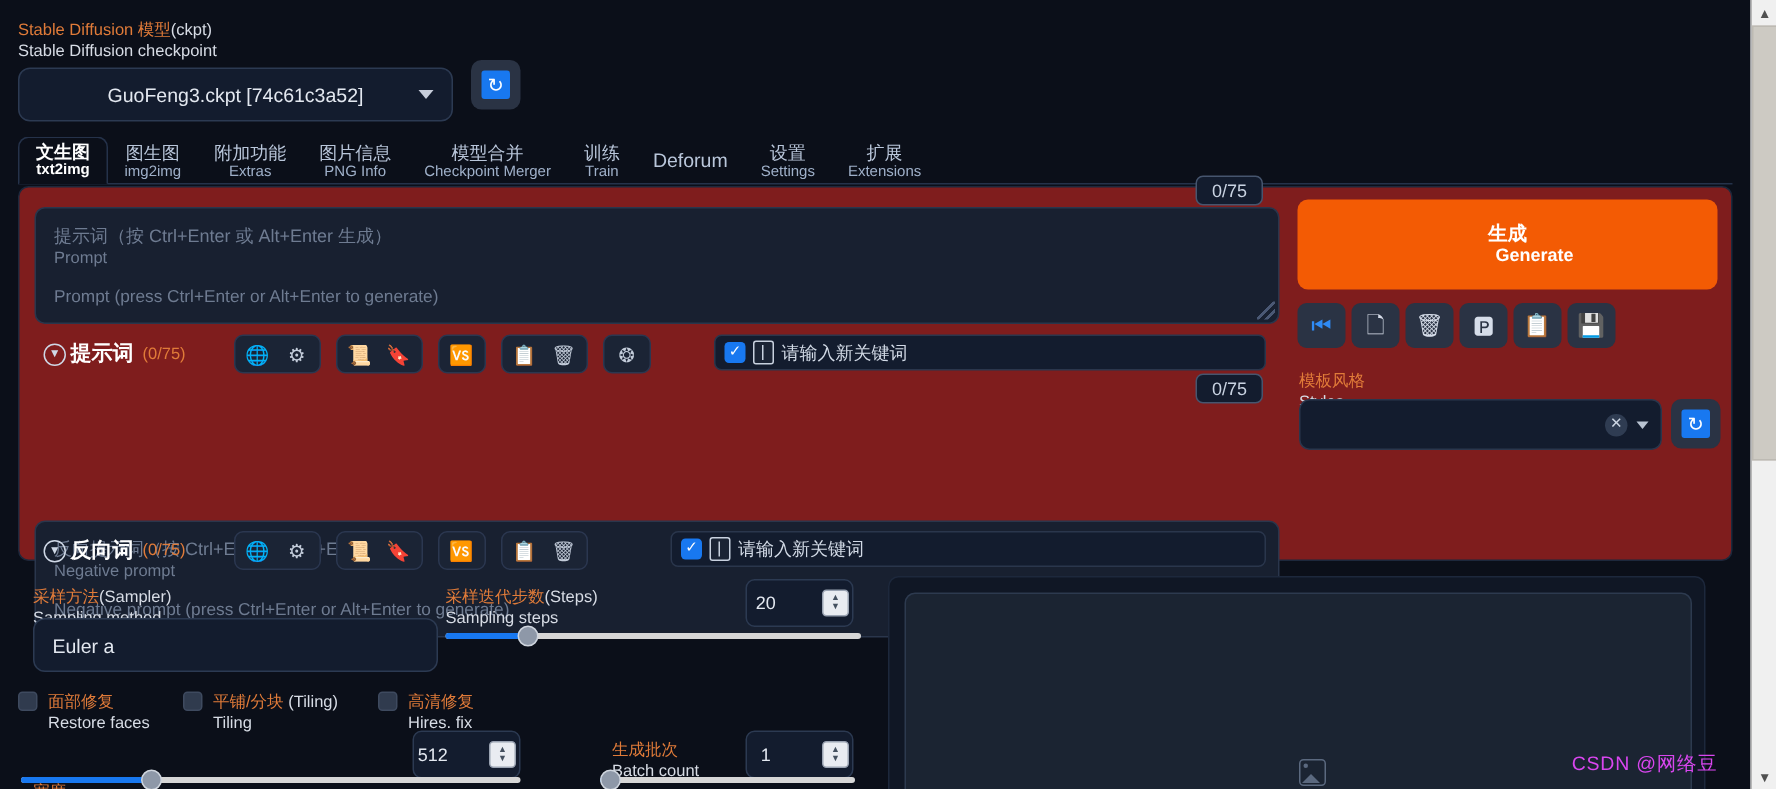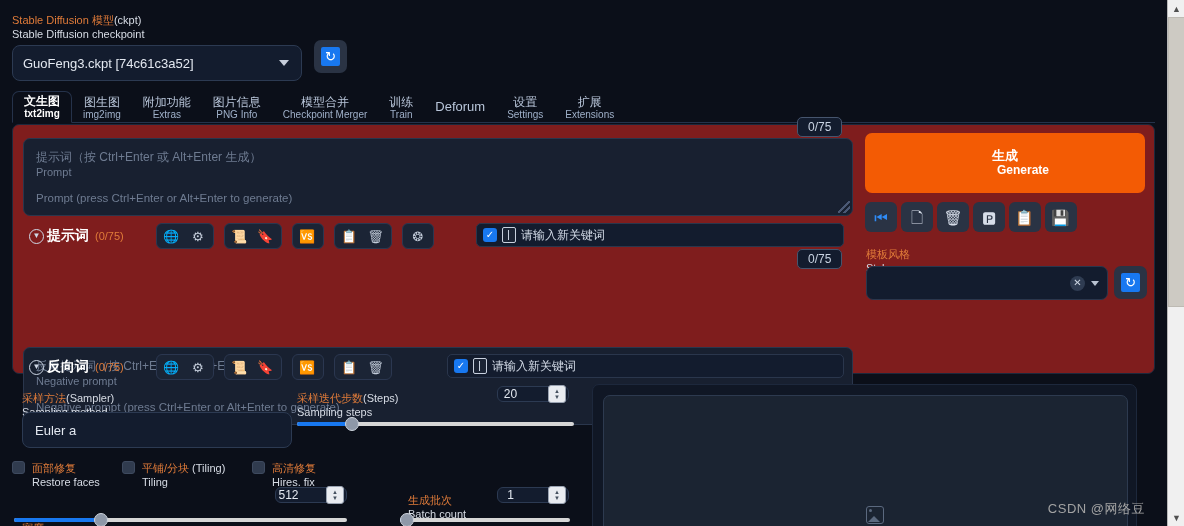--- a/index.html
+++ b/index.html
@@ -32,21 +32,21 @@
   
   .model-row { position: absolute; left: 12px; top: 10px; width: 340px; }
   .lbl { line-height: 1.12; }
   .lbl .cn { color: #e07b39; font-size: 11px; }
   .lbl .cn .paren { color: #d7dce5; }
   .lbl .en { color: #d7dce5; font-size: 11px; display: block; }
   .model-select {
     margin-top: 5px; width: 290px; height: 36px;
     background: #131c2e; border: 1px solid #2c3a52; border-radius: 8px;
     display: flex; align-items: center; padding: 0 10px;
-    color: #e3e8f0; font-size: 13px; position: relative;
+    color: #e3e8f0; font-size: 13px; position: relative; justify-content: center;
   }
   .model-select .caret {
     position: absolute; right: 12px; top: 50%; transform: translateY(-50%);
     width: 0; height: 0; border-left: 5px solid transparent;
     border-right: 5px solid transparent; border-top: 6px solid #c7cedb;
   }
   .refresh-btn {
     position: absolute; left: 314px; top: 40px; width: 33px; height: 33px;
     background: #2a3344; border-radius: 7px;
     display: flex; align-items: center; justify-content: center;
@@ -187,21 +187,21 @@
   .sampler-lbl { position: absolute; left: 10px; top: 6px; }
   .sampler-sel {
     position: absolute; left: 10px; top: 30px; width: 270px; height: 36px;
     background: #131c2e; border: 1px solid #2c3a52; border-radius: 8px;
     display: flex; align-items: center; padding: 0 12px;
     color: #e3e8f0; font-size: 13px;
   }
   .steps-lbl { position: absolute; left: 285px; top: 6px; }
   .numbox {
     position: absolute; background: #131c2e; border: 1px solid #2c3a52;
-    border-radius: 6px; height: 16px; display: flex; align-items: center;
+    border-radius: 6px; height: 32px; display: flex; align-items: center;
     color: #e3e8f0; font-size: 12px; gap: 23px;
   }
   .numbox .val { flex: 1; text-align: center; padding-right: 2px; }
   .numbox .spin {
     width: 18px; height: 18px; margin-right: 2px; background: #e9ecf1;
     border: 1px solid #9aa3b2; border-radius: 3px; color: #44505f;
     display: flex; flex-direction: column; align-items: center;
     justify-content: center; font-size: 6px; line-height: 6px;
   }
   .slider { position: absolute; height: 14px; }
@@ -246,21 +246,21 @@
   .img-ph::before {
     content: ""; position: absolute; left: 2px; top: 2px; width: 3px; height: 3px;
     border-radius: 50%; background: #5b697f;
   }
   .img-ph::after {
     content: ""; position: absolute; left: 1px; bottom: 1px;
     width: 0; height: 0; border-left: 6px solid transparent;
     border-right: 6px solid transparent; border-bottom: 6px solid #5b697f;
   }
   .watermark {
-    position: absolute; right: 22px; bottom: 8px; color: #a3a3a3;
+    position: absolute; right: 22px; bottom: 8px; color: #d946ef;
     font-size: 13px; letter-spacing: .5px; white-space: nowrap;
   }
 </style>
 </head>
 <body>
 
 <div class="app">
   <div class="appbody">
 
     <div class="model-row">

